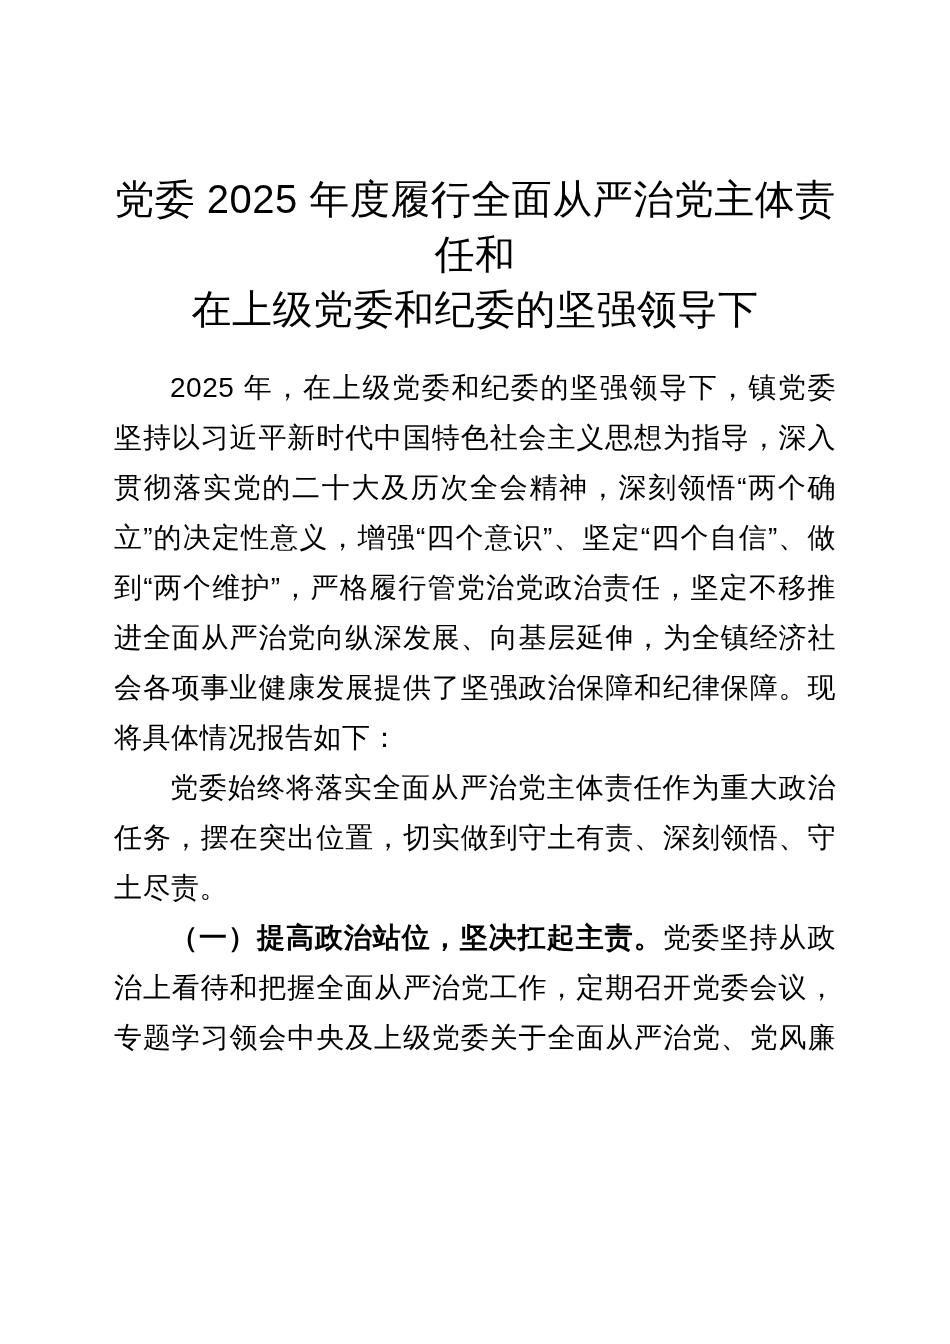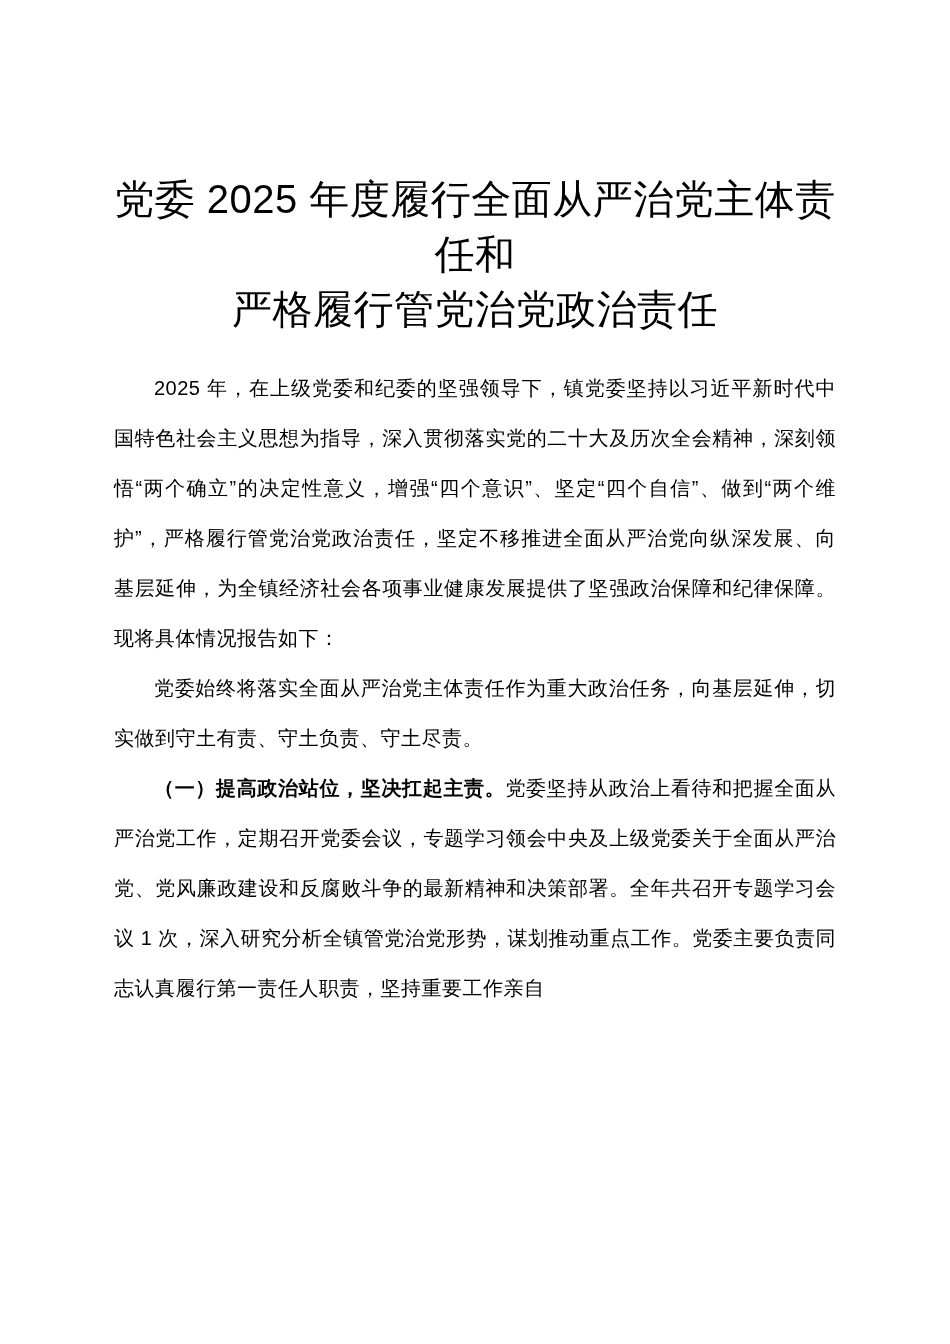--- a/index.html
+++ b/index.html
@@ -21,43 +21,43 @@
   .doc-title {
     margin: 0 0 26px 0;
     font-size: 40px;
     line-height: 55px;
     font-weight: 400;
     text-align: center;
     letter-spacing: 0.5px;
   }
   .para {
     margin: 0;
-    font-size: 20px;
+    font-size: 28px;
     line-height: 50px;
     text-align: justify;
     text-indent: 2em;
     letter-spacing: 0.5px;
   }
   .section-heading {
     font-weight: 400;
   }
   .lead-bold {
     font-weight: 700;
   }
 </style>
 </head>
 <body>
 
 <div class="page">
 
   <h1 class="doc-title">
     <span>党委 2025 年度履行全面从严治党主体责任和</span><br>
-    <span>严格履行管党治党政治责任</span>
+    <span>在上级党委和纪委的坚强领导下</span>
   </h1>
 
   <p class="para">2025 年，在上级党委和纪委的坚强领导下，镇党委坚持以习近平新时代中国特色社会主义思想为指导，深入贯彻落实党的二十大及历次全会精神，深刻领悟“两个确立”的决定性意义，增强“四个意识”、坚定“四个自信”、做到“两个维护”，严格履行管党治党政治责任，坚定不移推进全面从严治党向纵深发展、向基层延伸，为全镇经济社会各项事业健康发展提供了坚强政治保障和纪律保障。现将具体情况报告如下：</p>
 
 
-  <p class="para">党委始终将落实全面从严治党主体责任作为重大政治任务，向基层延伸，切实做到守土有责、守土负责、守土尽责。</p>
+  <p class="para">党委始终将落实全面从严治党主体责任作为重大政治任务，摆在突出位置，切实做到守土有责、深刻领悟、守土尽责。</p>
 
   <p class="para"><span class="lead-bold">（一）提高政治站位，坚决扛起主责。</span><span>党委坚持从政治上看待和把握全面从严治党工作，定期召开党委会议，专题学习领会中央及上级党委关于全面从严治党、党风廉政建设和反腐败斗争的最新精神和决策部署。全年共召开专题学习会议 1 次，深入研究分析全镇管党治党形势，谋划推动重点工作。党委主要负责同志认真履行第一责任人职责，坚持重要工作亲自</span></p>
 
 </div>
 
 </body></html>

